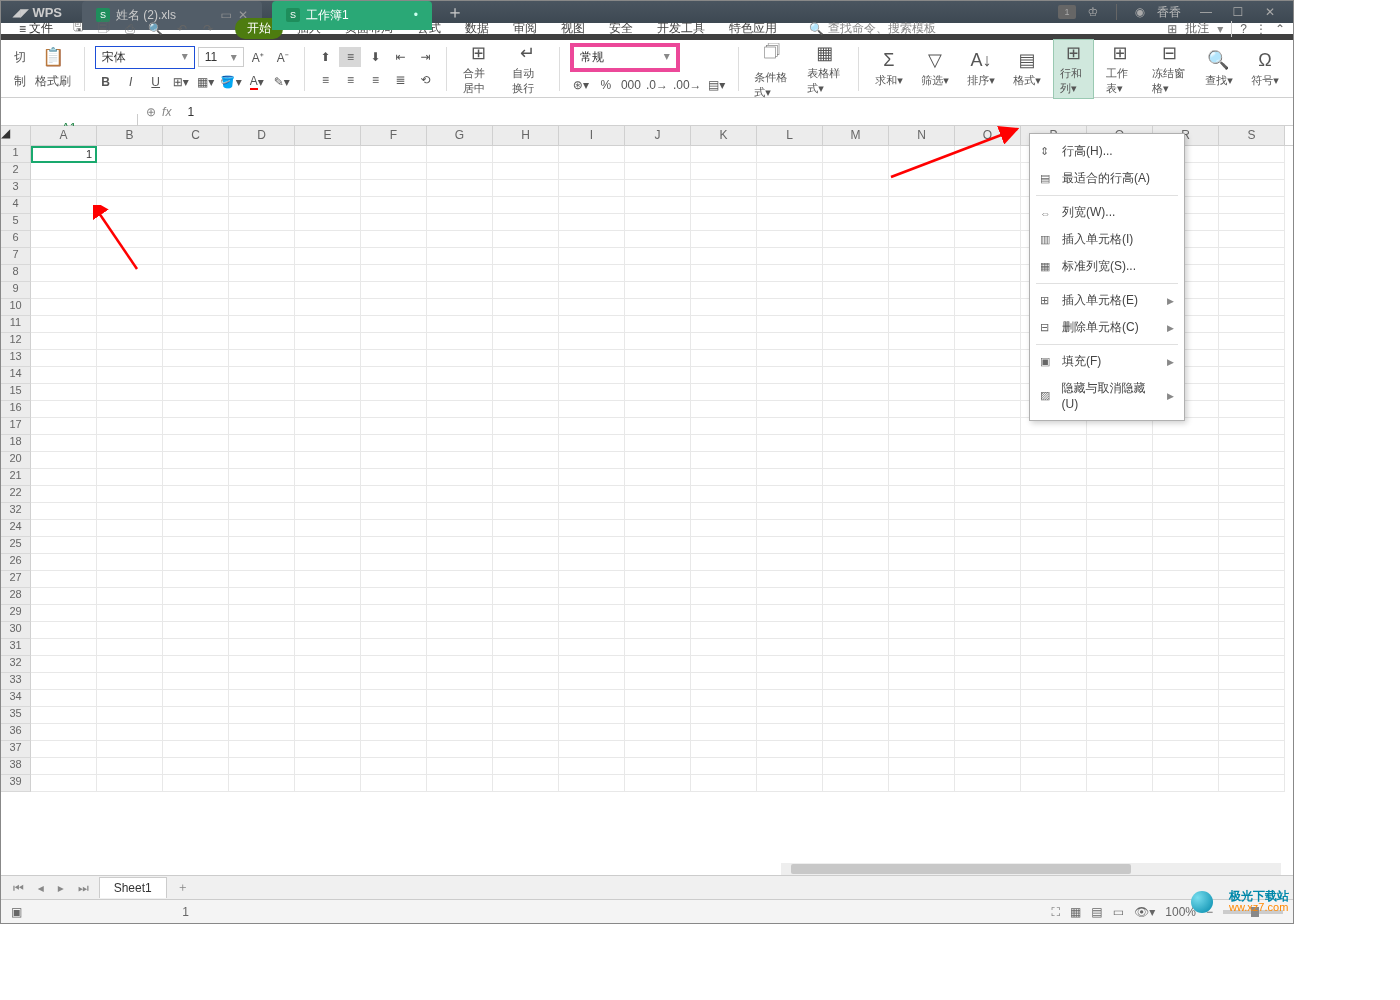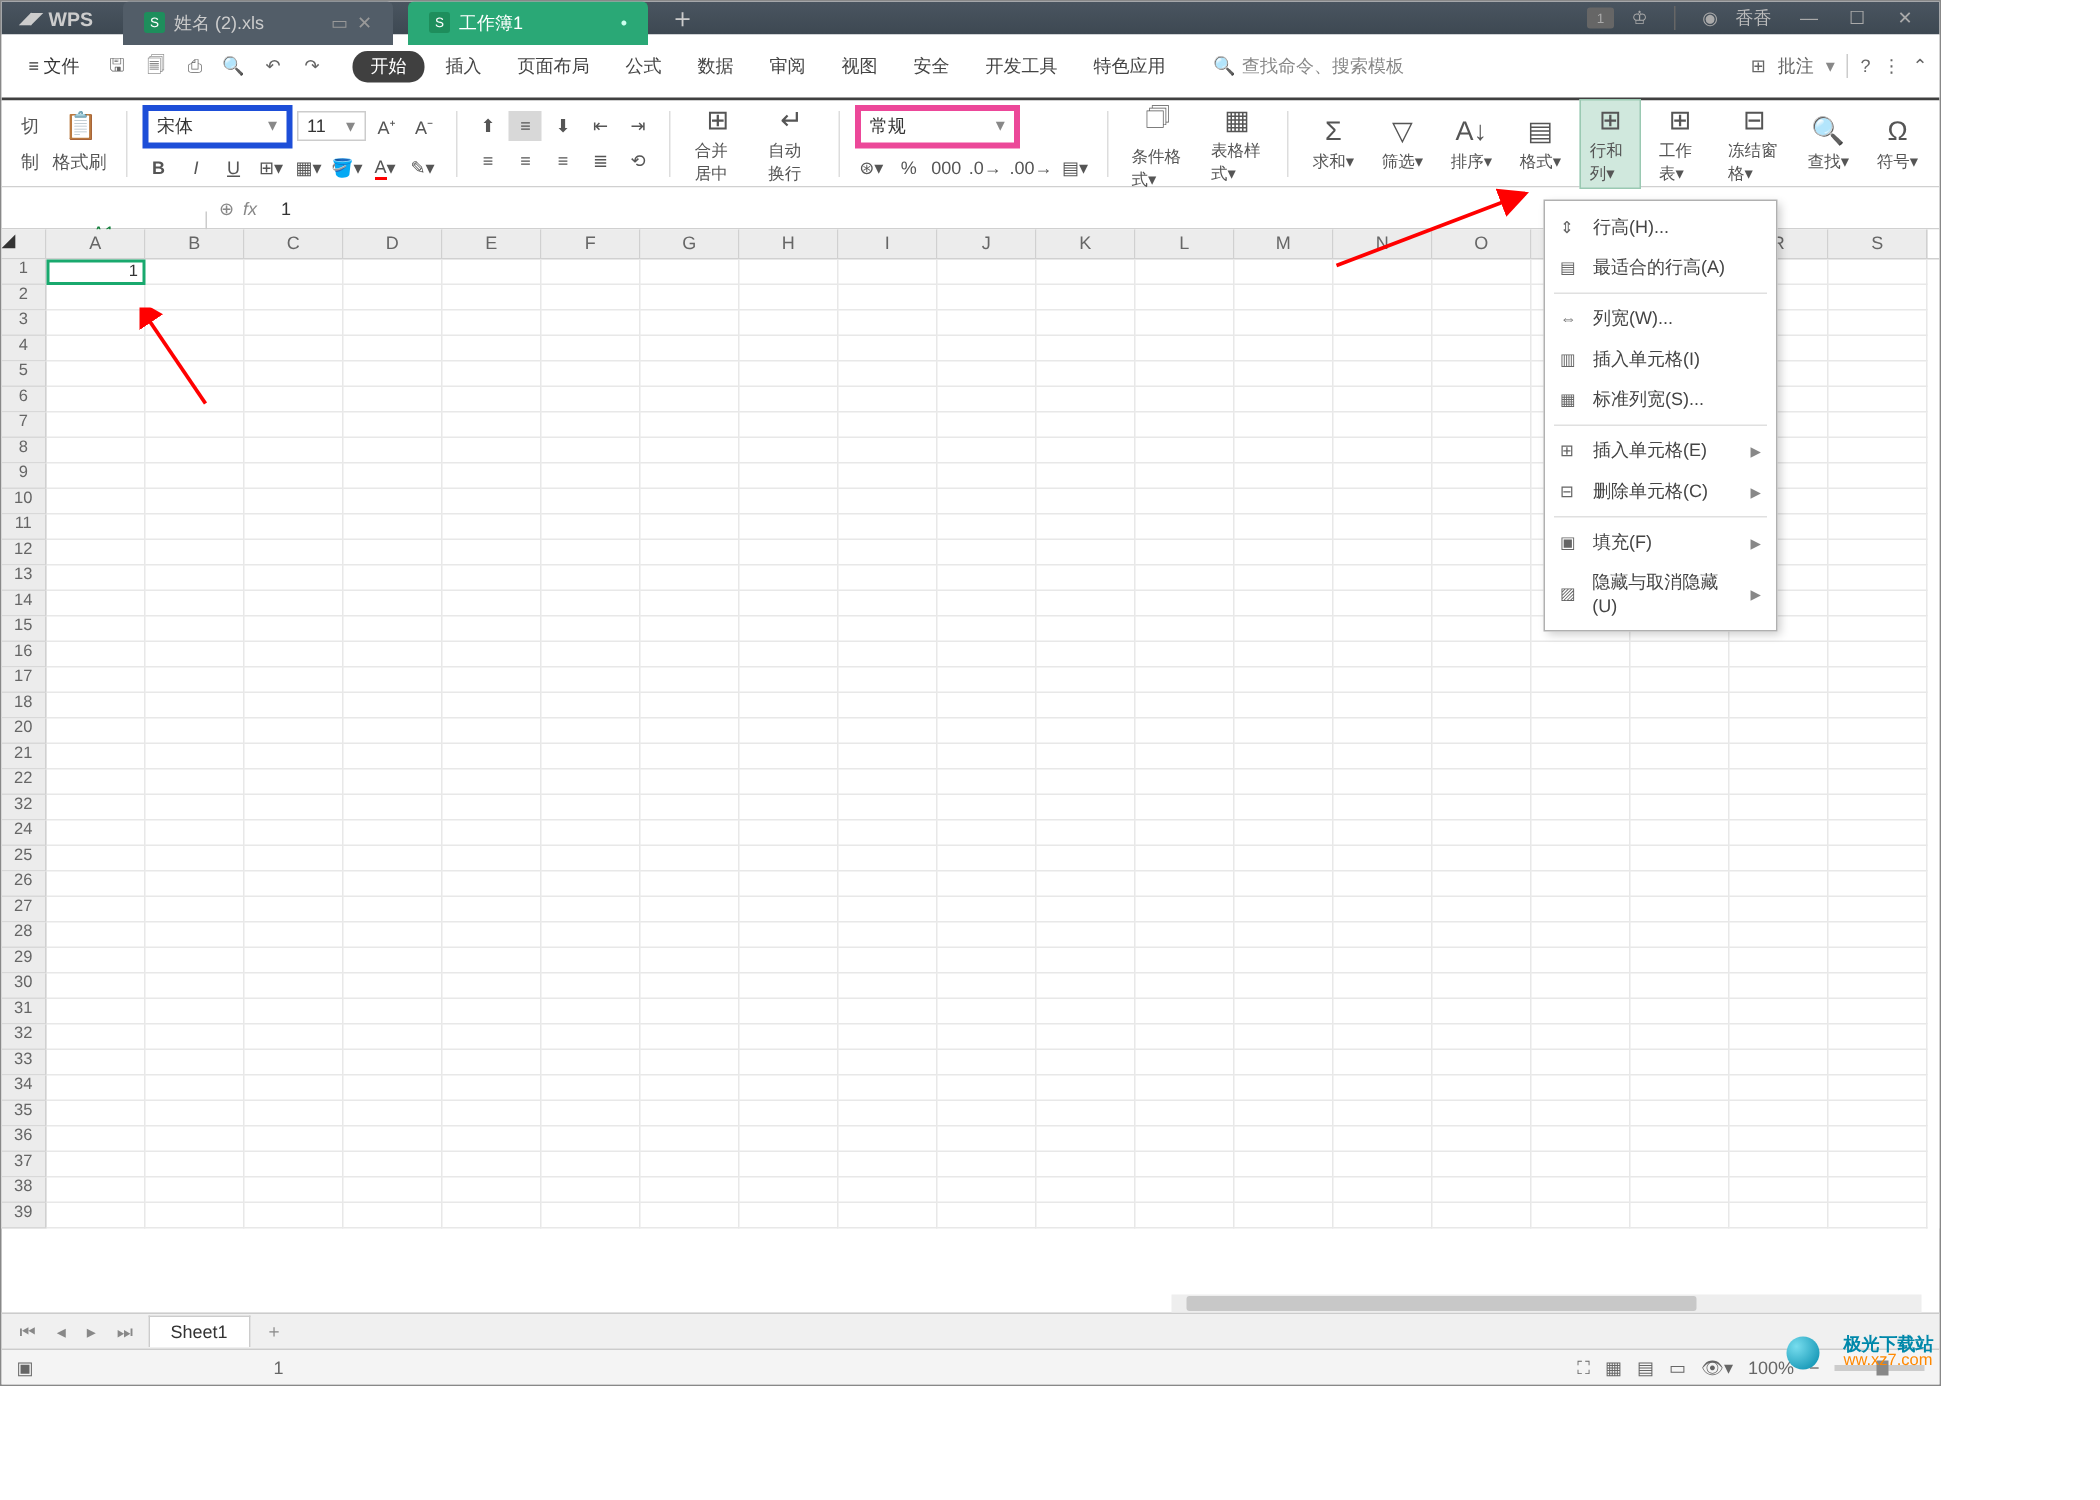--- a/index.html
+++ b/index.html
@@ -7,37 +7,37 @@
 .titlebar { height: 22px; background: linear-gradient(#4a5560, #3d4852); display: flex; align-items: center; color: #ccc; }
 .wps-logo { padding: 0 12px; font-weight: bold; font-size: 13px; display: flex; align-items: center; gap: 4px; }
 .wps-logo::before { content: "◢◤"; font-size: 10px; }
 .tab-inactive { background: #525d68; padding: 6px 14px; margin: 6px 0 0 8px; border-radius: 4px 4px 0 0; display: flex; align-items: center; gap: 6px; font-size: 12px; min-width: 180px; }
 .tab-active { background: #2aa876; color: #fff; padding: 6px 14px; margin: 6px 0 0 10px; border-radius: 4px 4px 0 0; display: flex; align-items: center; gap: 6px; font-size: 12px; min-width: 160px; position: relative; }
 .tab-active::before, .tab-inactive::before { content: "S"; background: #1e8e5c; color: #fff; width: 14px; height: 14px; display: inline-flex; align-items: center; justify-content: center; font-size: 9px; border-radius: 2px; }
 .tab-spacer { flex: 1; }
 .tab-add { padding: 0 14px; font-size: 18px; cursor: pointer; }
 .win-ctrls { display: flex; align-items: center; padding-right: 8px; gap: 2px; }
 .win-btn { width: 30px; height: 26px; display: flex; align-items: center; justify-content: center; cursor: pointer; color: #aaa; }
-.menubar { height: 44px; background: #fff; border-bottom: 2px solid #404040; display: flex; align-items: center; padding: 0 8px; gap: 4px; }
+.menubar { height: 17px; background: #fff; border-bottom: 6px solid #404040; display: flex; align-items: center; padding: 0 8px; gap: 4px; }
 .menu-file { padding: 3px 10px; font-size: 12px; cursor: pointer; display: flex; align-items: center; gap: 3px; }
 .menu-file::before { content: "≡"; }
 .qat-btn { width: 22px; height: 22px; display: flex; align-items: center; justify-content: center; cursor: pointer; color: #666; }
 .menu-item { padding: 4px 10px; font-size: 12px; cursor: pointer; color: #444; }
-.menu-item.active { background: #404040; color: #fff; border-radius: 10px; padding: 2px 12px; }
+.menu-item.active { background: #4d7c0f; color: #fff; border-radius: 10px; padding: 2px 12px; }
 .menubar-right { margin-left: auto; display: flex; align-items: center; gap: 8px; color: #666; }
 .search-box { color: #888; font-size: 12px; }
 .ribbon { height: 58px; background: #fff; border-bottom: 1px solid #d0d0d0; display: flex; align-items: center; padding: 2px 8px; gap: 6px; }
 .vsep { width: 1px; height: 44px; background: #ddd; margin: 0 4px; }
 .rgroup { display: flex; flex-direction: column; gap: 3px; }
 .rgrow { display: flex; align-items: center; gap: 3px; }
 .rbtn { min-width: 22px; height: 20px; display: flex; align-items: center; justify-content: center; cursor: pointer; color: #555; font-size: 12px; border: 1px solid transparent; }
 .rbtn-d { display: flex; flex-direction: column; align-items: center; justify-content: center; cursor: pointer; color: #555; font-size: 11px; padding: 2px 6px; gap: 2px; min-width: 40px; }
 .rbtn-d.active { background: #d0e8dd; border: 1px solid #9ac9b2; }
 .rbtn-d .ri { font-size: 18px; }
-.font-sel { border: 4px solid #1d4ed8; padding: 2px 6px; font-size: 12px; width: 100px; }
+.font-sel { border: 1px solid #1d4ed8; padding: 2px 6px; font-size: 12px; width: 100px; }
 .size-sel { border: 1px solid #ccc; padding: 2px 6px; font-size: 12px; width: 46px; }
 .fmt-sel { border: 4px solid #ec4899; padding: 2px 6px; font-size: 12px; width: 110px; }
 .fxbar { height: 28px; background: #fff; border-bottom: 1px solid #d0d0d0; display: flex; align-items: center; }
 .namebox { width: 137px; border-right: 1px solid #ccc; height: 100%; display: flex; align-items: center; justify-content: center; font-size: 12px; color: #15803d; margin-top: 32px; }
 .fx-icons { display: flex; align-items: center; padding: 0 8px; gap: 6px; color: #888; }
 .fx-input { flex: 1; padding: 0 8px; font-size: 12px; }
 .grid-area { position: relative; background: #fff; }
 .colhdrs { display: flex; height: 20px; border-bottom: 1px solid #d0d0d0; }
 .corner { width: 30px; border-right: 1px solid #d0d0d0; background: #ececec; }
 .colhdr { width: 66px; border-right: 1px solid #d0d0d0; background: #ececec; text-align: center; font-size: 12px; color: #666; padding-top: 2px; }

